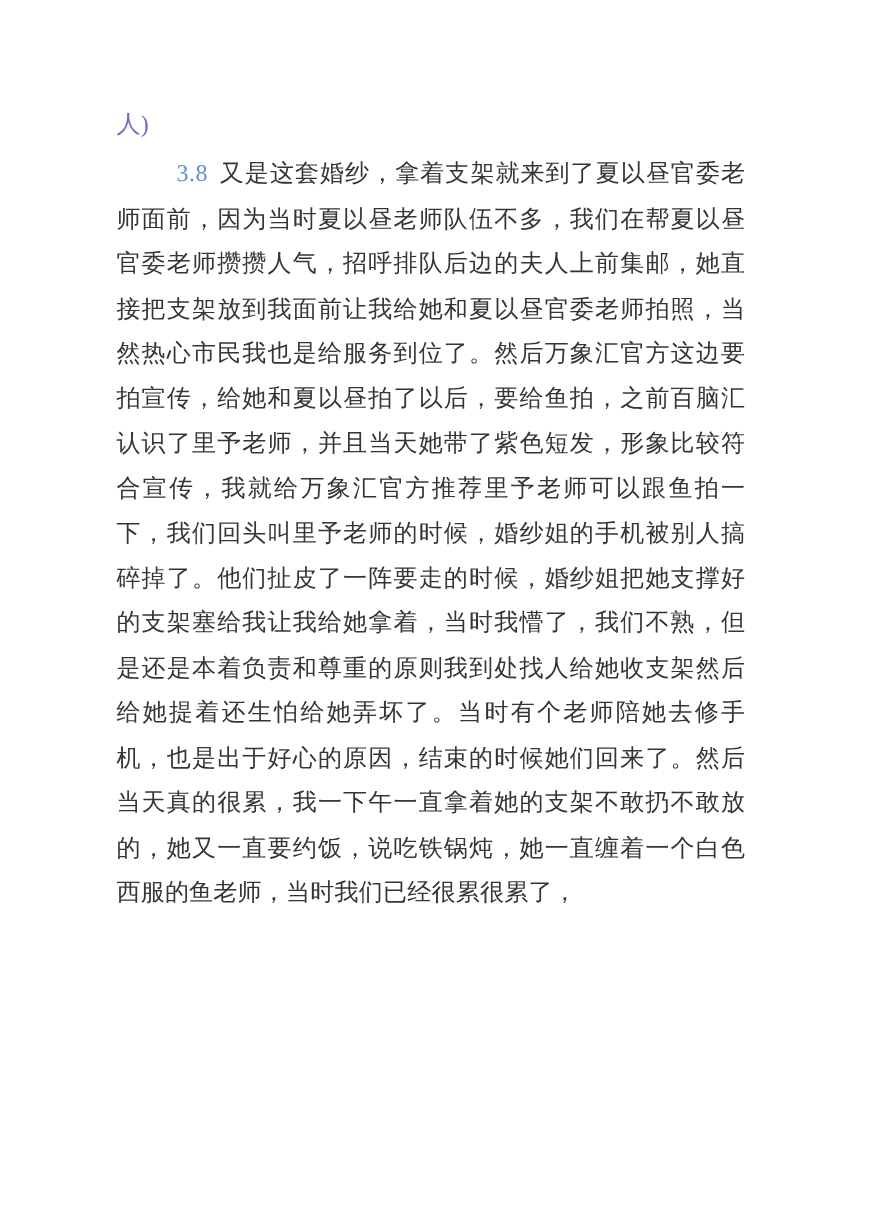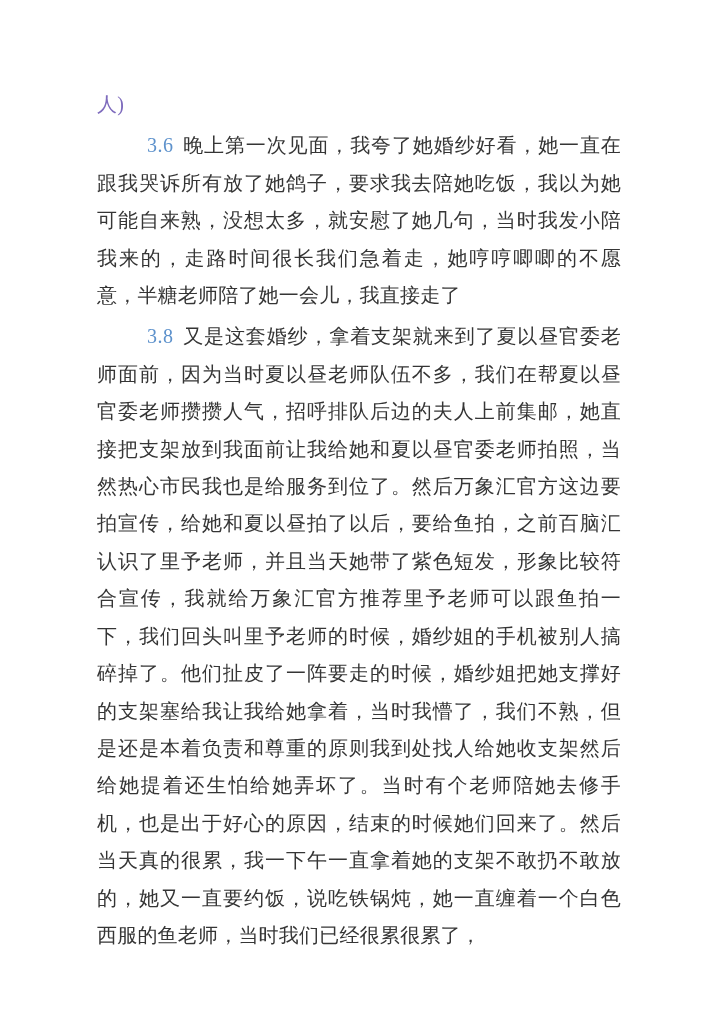--- a/index.html
+++ b/index.html
@@ -41,18 +41,17 @@
   }
 </style>
 </head>
 <body>
 
 <div class="page">
   <div class="textblock">
 
     <p class="fragment">人)</p>
 
-    <p class="para"><span class="marker">3.6</span><span>晚上第一次见面，我夸了她婚纱好看，她一直在跟我哭诉所有放了她鸽子，要求我去陪她吃饭，我以为她可能自来熟，没想太多，就安慰了她几句，当时我发小陪我来的，走路时间很长我们急着走，她哼哼唧唧的不愿意，半糖老师陪了她一会儿，我直接走了</span></p>
 
     <p class="para"><span class="marker">3.8</span><span>又是这套婚纱，拿着支架就来到了夏以昼官委老师面前，因为当时夏以昼老师队伍不多，我们在帮夏以昼官委老师攒攒人气，招呼排队后边的夫人上前集邮，她直接把支架放到我面前让我给她和夏以昼官委老师拍照，当然热心市民我也是给服务到位了。然后万象汇官方这边要拍宣传，给她和夏以昼拍了以后，要给鱼拍，之前百脑汇认识了里予老师，并且当天她带了紫色短发，形象比较符合宣传，我就给万象汇官方推荐里予老师可以跟鱼拍一下，我们回头叫里予老师的时候，婚纱姐的手机被别人搞碎掉了。他们扯皮了一阵要走的时候，婚纱姐把她支撑好的支架塞给我让我给她拿着，当时我懵了，我们不熟，但是还是本着负责和尊重的原则我到处找人给她收支架然后给她提着还生怕给她弄坏了。当时有个老师陪她去修手机，也是出于好心的原因，结束的时候她们回来了。然后当天真的很累，我一下午一直拿着她的支架不敢扔不敢放的，她又一直要约饭，说吃铁锅炖，她一直缠着一个白色西服的鱼老师，当时我们已经很累很累了，</span></p>
 
   </div>
 </div>
 
 </body></html>

